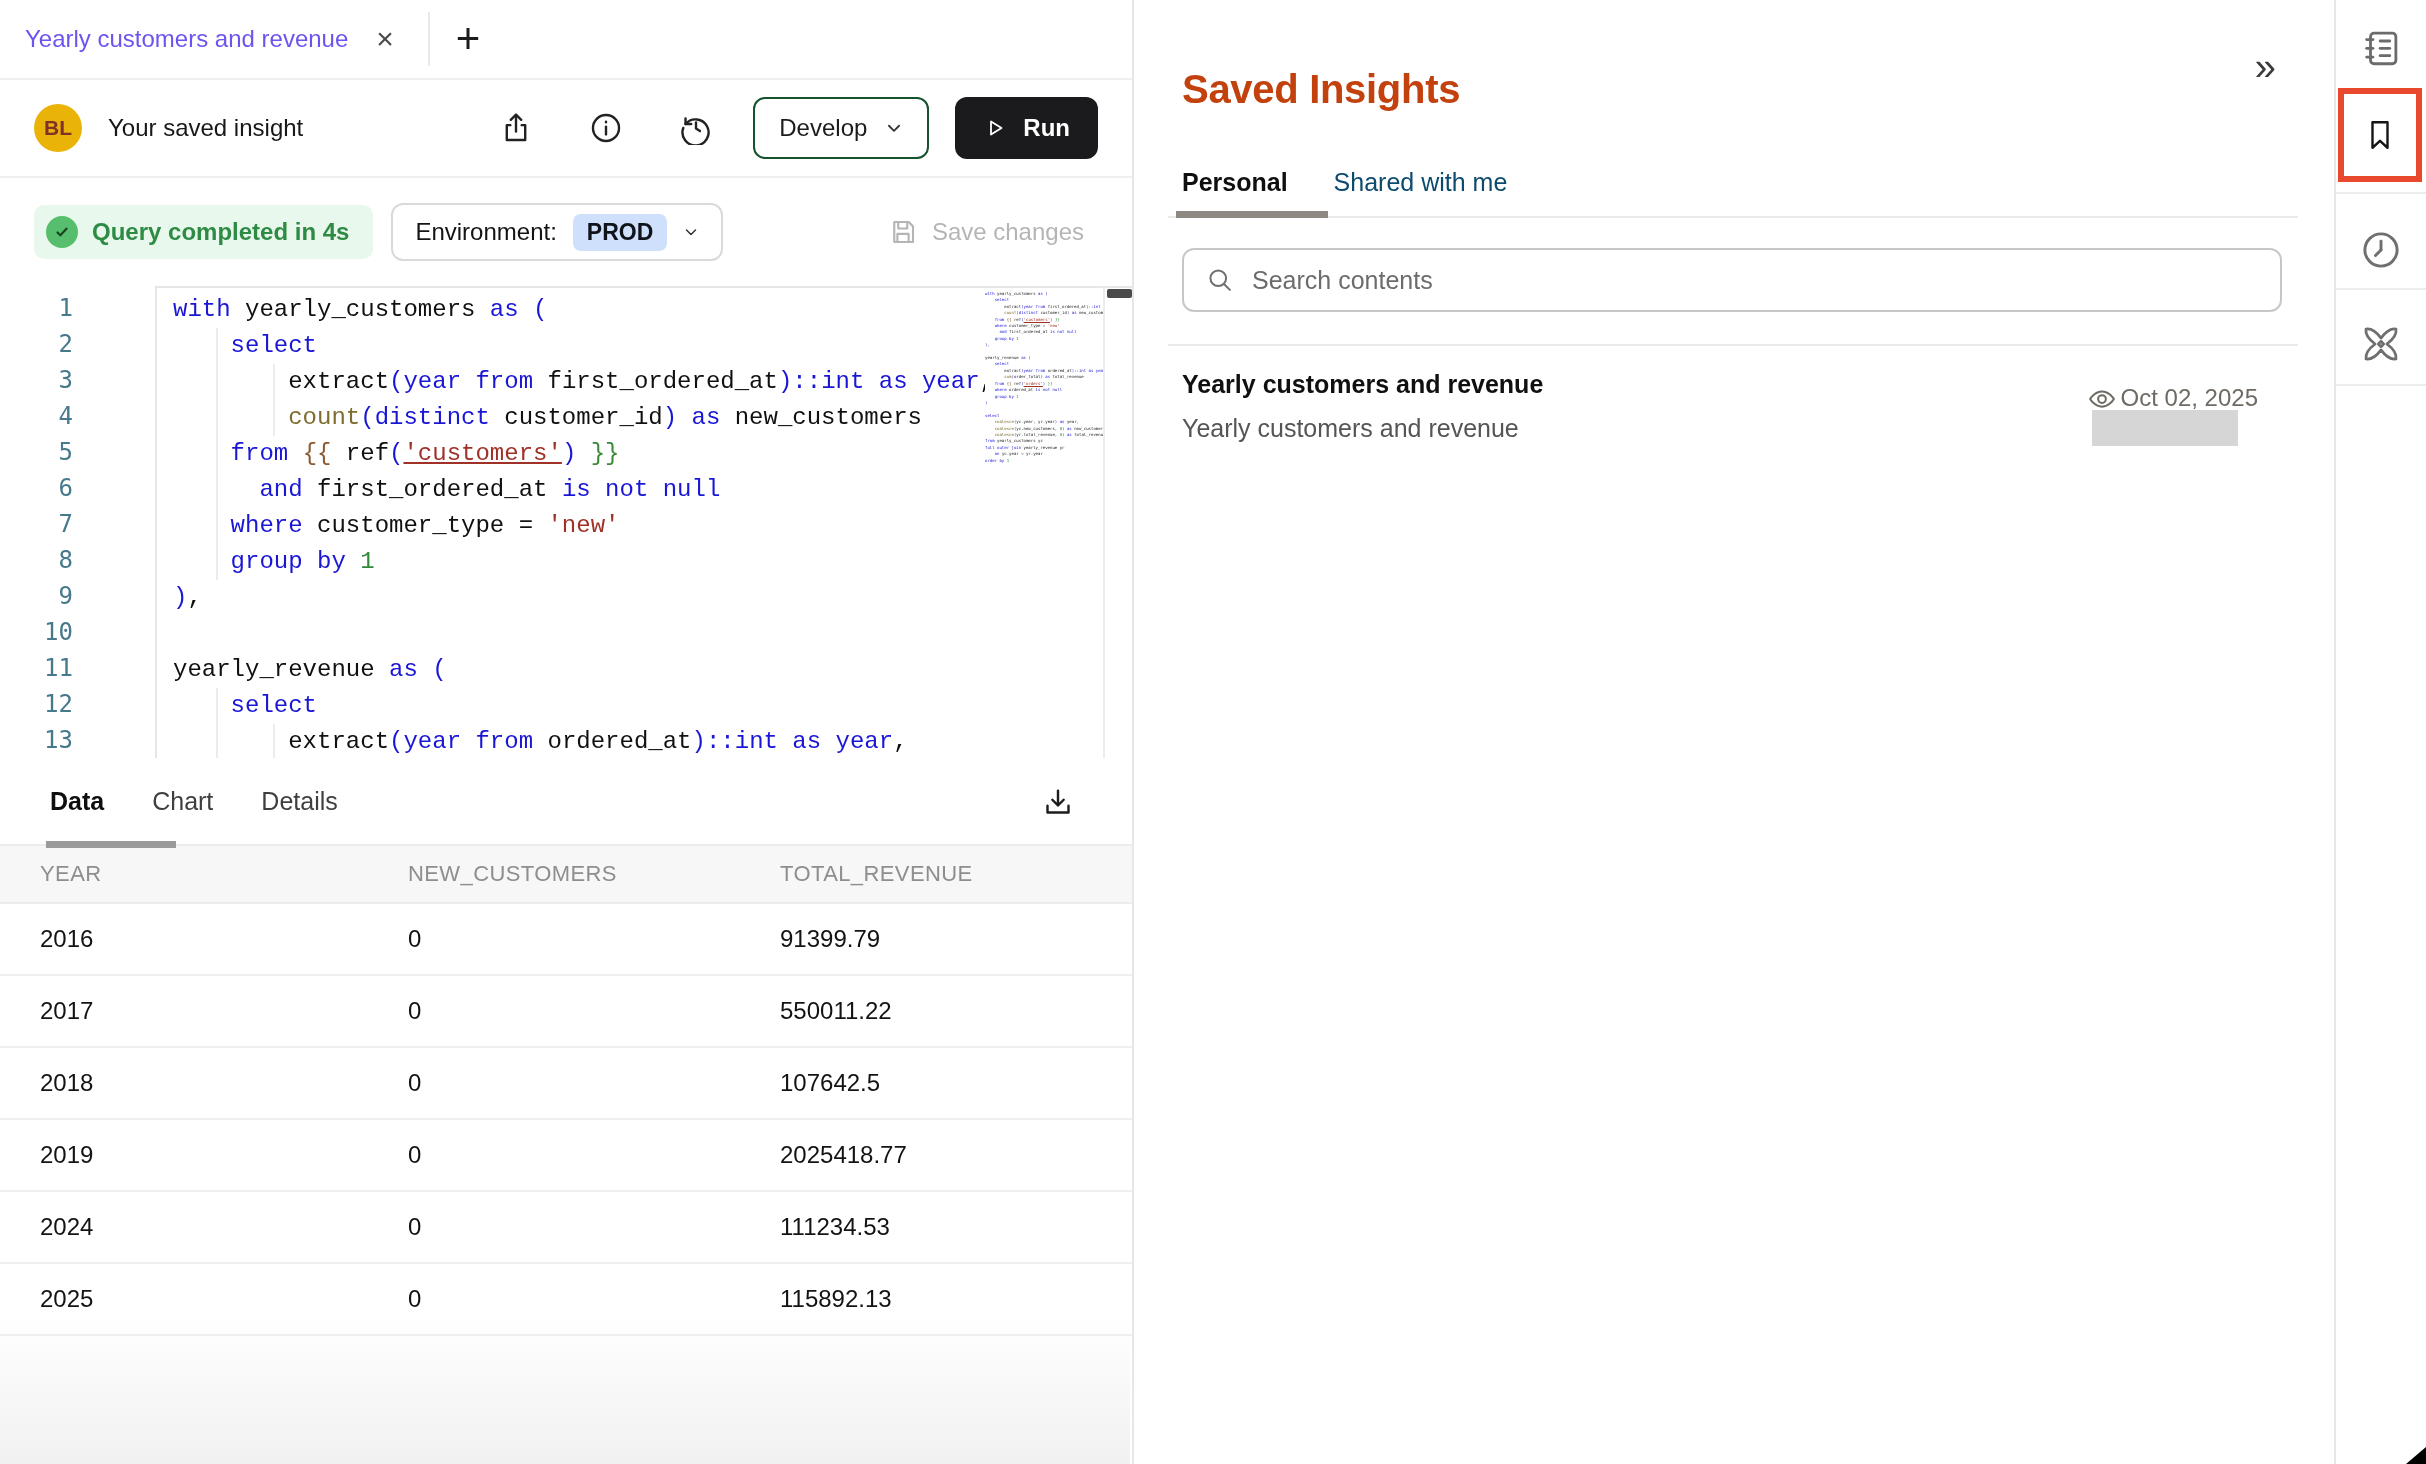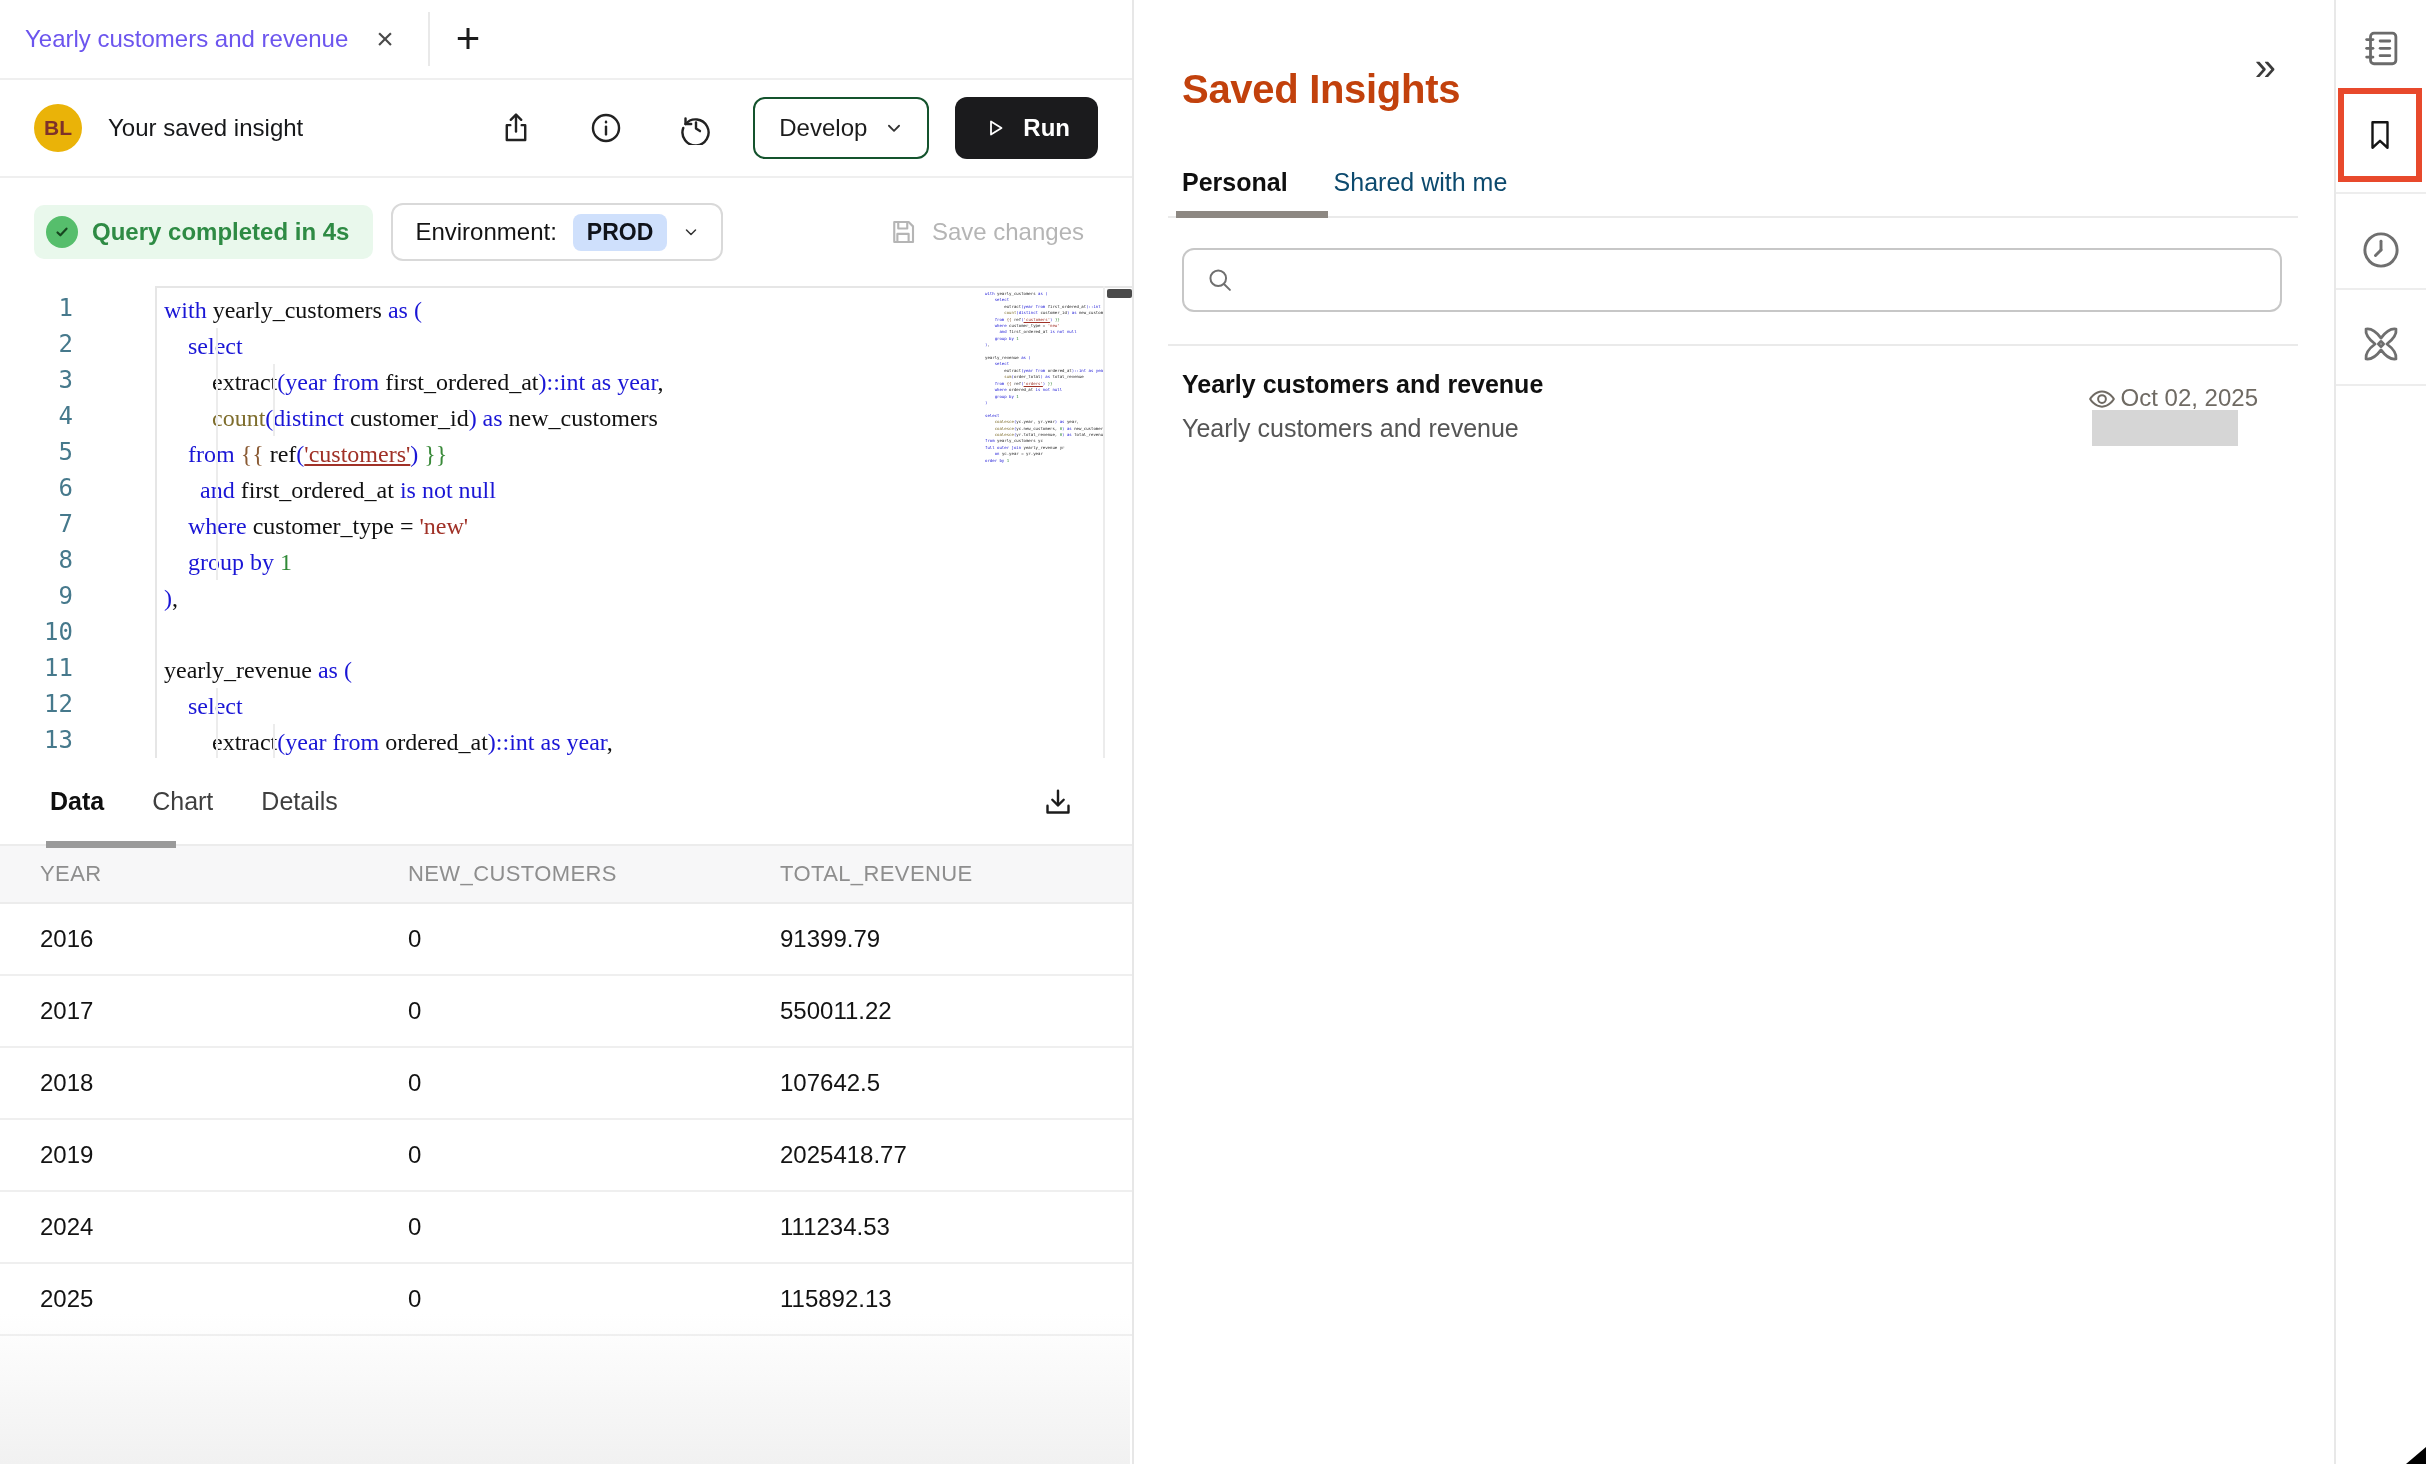--- a/index.html
+++ b/index.html
@@ -40,22 +40,22 @@
   .prod-pill{background:#CFE0FC;border-radius:8px;padding:5px 14px;font-weight:600;font-size:23px;color:#10131a;}
   .save-changes{display:flex;align-items:center;gap:14px;color:#b5b5b5;font-size:24px;margin-right:14px;}
 
   
   .editor{position:relative;height:472px;display:flex;box-sizing:border-box;}
   .gutter{width:155px;flex:none;box-sizing:border-box;padding:4px 0 0;}
   .gnum{height:36px;line-height:36px;text-align:right;padding-right:82px;
         font-family:"DejaVu Sans Mono",monospace;font-size:24px;color:#46798c;}
   .code-area{flex:1;border-top:2px solid #e6e6e6;border-left:2px solid #e6e6e6;
              padding-top:4px;position:relative;overflow:hidden;box-sizing:border-box;}
-  .cline{position:relative;height:36px;line-height:36px;white-space:pre;padding-left:7px;
-         font-family:Liberation Serif, serif;font-size:24px;color:#111;}
+  .cline{position:relative;height:36px;line-height:36px;white-space:pre;padding-left:16px;
+         font-family:Liberation Mono, monospace;font-size:24px;color:#111;}
   .guide{position:absolute;top:0;bottom:0;width:2px;background:#ececec;}
   .tk-k{color:#1a16d6;} .tk-f{color:#7e6d2c;} .tk-s{color:#a03127;}
   .tk-sl{color:#a03127;text-decoration:underline;} .tk-n{color:#318a38;}
   .tk-jo{color:#8a5a33;} .tk-jc{color:#3a8a3a;}
   .minimap{position:absolute;left:985px;top:2px;bottom:0;width:118px;background:#fff;
            overflow:hidden;padding-top:3px;}
   .mline{font-family:"DejaVu Sans Mono",monospace;font-size:4px;line-height:6.4px;white-space:pre;color:#222;}
   .vscroll{position:absolute;left:1103px;top:0;bottom:0;width:31px;border-left:2px solid #ececec;box-sizing:border-box;}
   .vthumb{margin:3px 0 0 2px;width:25px;height:9px;background:#4a4a4a;border-radius:2px;}
 
@@ -337,20 +337,21 @@
     <div class="ins-tab-divider"></div>
     <div class="ins-tab-underline"></div>
 
     <div class="search-box">
       <span>
         <svg width="28" height="28" viewBox="0 0 24 24" fill="none" stroke="#6f6f6f" stroke-width="1.7" stroke-linecap="round">
           <circle cx="10.5" cy="10.5" r="6.7"></circle>
             <path d="M15.6 15.6 20.5 20.5"></path>
         </svg>
       </span>
+      <input type="text" placeholder="Search contents" style="">
     </div>
 
     <div class="ins-divider2"></div>
 
     <div>
       <div class="item-title">Yearly customers and revenue</div>
       <div class="item-meta">
         <span>
           <svg width="30" height="30" viewBox="0 0 24 24" fill="none" stroke="#6f6a63" stroke-width="1.6" stroke-linejoin="round">
             <path d="M2.5 12S6 5.9 12 5.9 21.5 12 21.5 12 18 18.1 12 18.1 2.5 12 2.5 12Z"></path>

